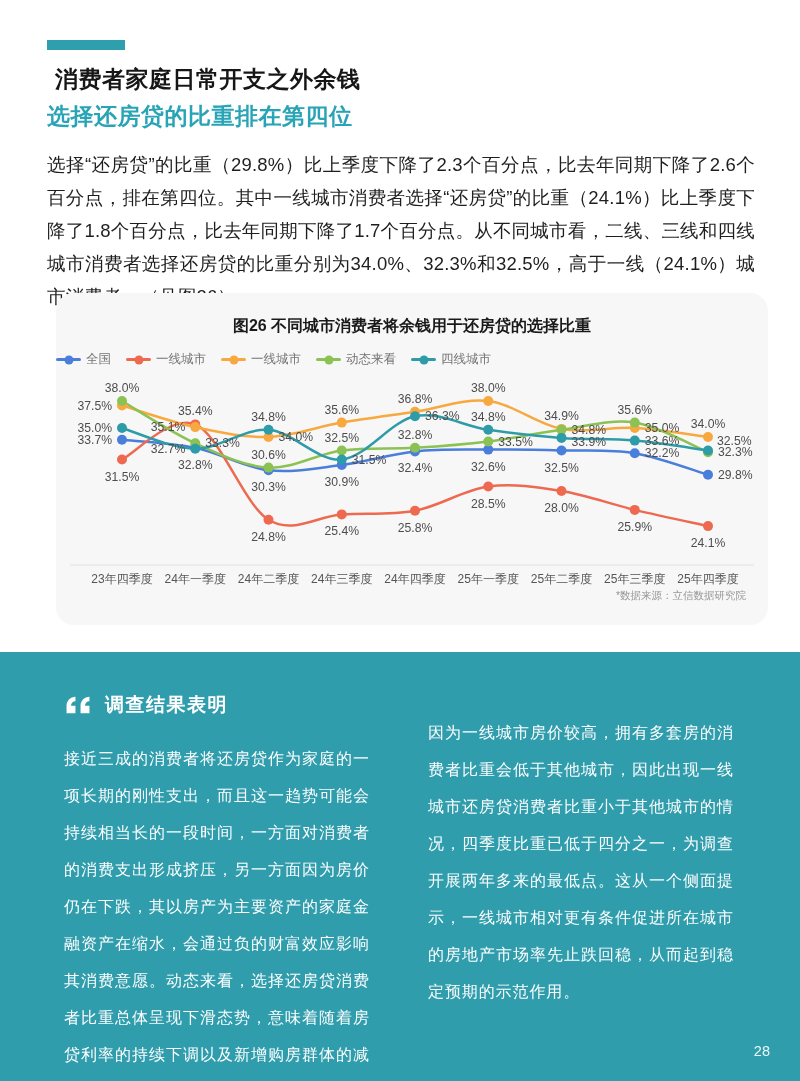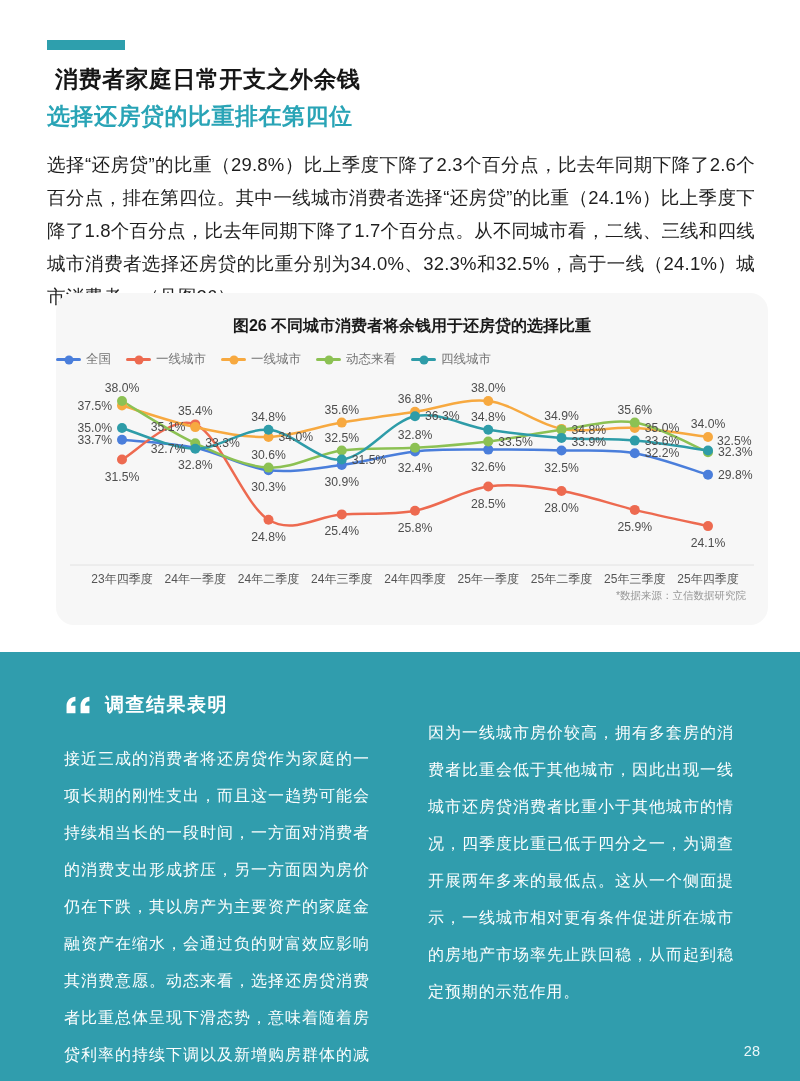--- a/index.html
+++ b/index.html
@@ -25,21 +25,21 @@
   #chart-svg{display:block;width:712px;height:225px;}
   .source{text-align:right;font-size:10.5px;color:#979797;padding-right:22px;margin-top:-4px;}
 
   
   .band{position:absolute;left:0;top:652px;width:800px;height:429px;background:#309DAD;box-sizing:border-box;padding:40px 66px 0 64px;display:flex;gap:58px;}
   .qcol{flex:1;min-width:0;font-family:Liberation Serif, serif;}
   .qhead{display:flex;align-items:center;gap:13px;}
   .qicon{width:28px;height:20px;flex:none;}
   .qtitle{font-size:19px;font-weight:bold;color:#ffffff;margin:0;letter-spacing:1.5px;}
   .qbody{margin-top:22px;font-size:16px;line-height:37px;color:#FCFEFE;text-align:justify;letter-spacing:.9px;}
-  .pagenum{position:absolute;right:40px;bottom:22px;font-size:14.5px;color:#EAF7F9;}
+  .pagenum{position:absolute;right:30px;bottom:22px;font-size:14.5px;color:#EAF7F9;}
 </style>
 </head>
 <body>
 
 <div class="page">
 
   <div class="header">
     <div class="accent"></div>
     <div class="t1">消费者家庭日常开支之外余钱</div>
     <div class="t2">选择还房贷的比重排在第四位</div>

